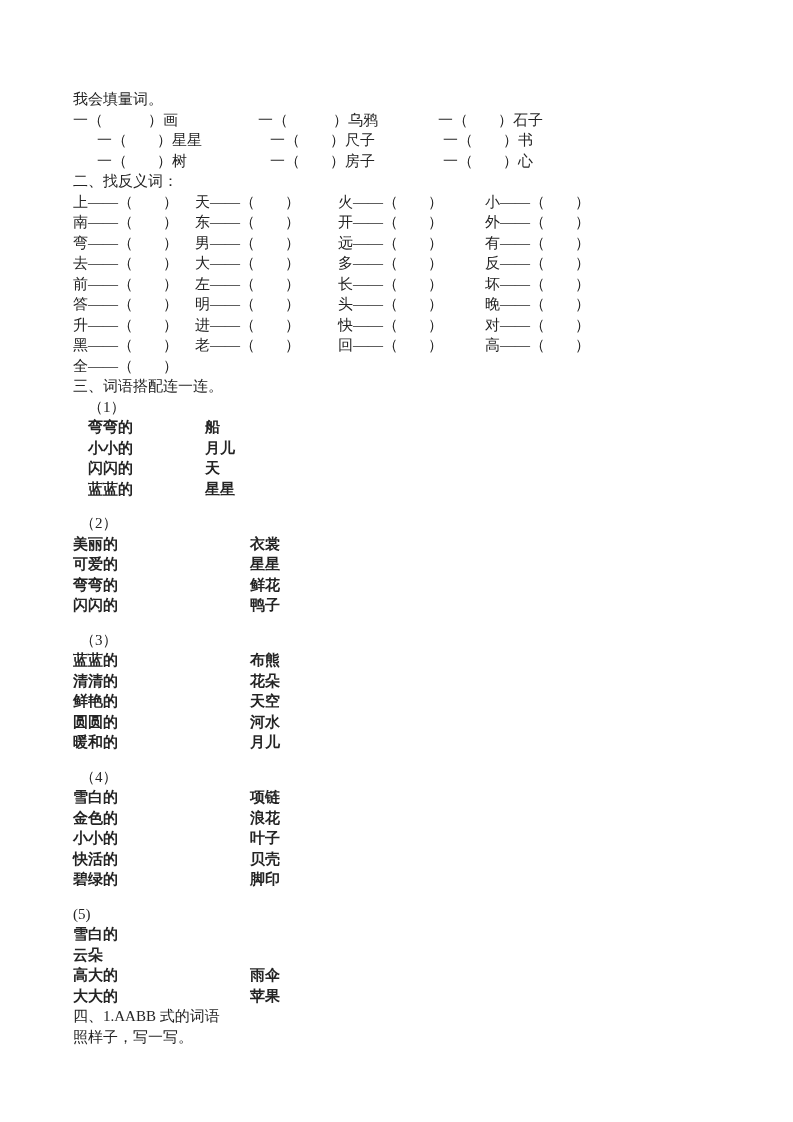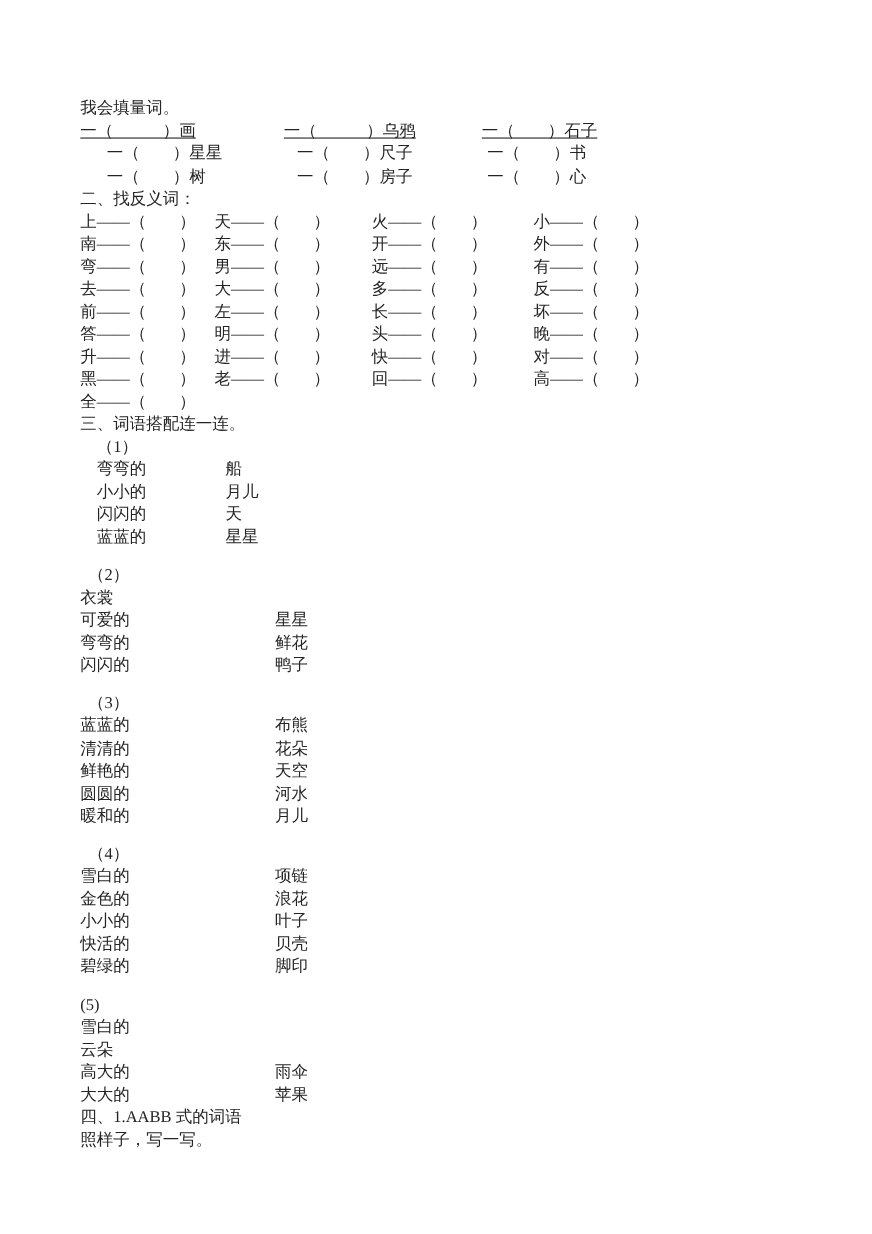--- a/index.html
+++ b/index.html
@@ -16,33 +16,33 @@
     padding: 89px 40px 0 73px;
     color: #242424;
     font-family: "Liberation Serif", "DejaVu Serif", serif;
     font-size: 15px;
     line-height: 20.5px;
     overflow: hidden;
   }
   .line { white-space: pre; }
   
   .mw-row { display: grid; }
-  .mw-row.first { grid-template-columns: 185px 180px auto; text-decoration: underline; }
+  .mw-row.first { grid-template-columns: 185px 180px auto; }
   .mw-row.rest  { grid-template-columns: 173px 173px auto; margin-left: 24px; }
   .mw-row > span { white-space: pre; }
   
   .ant-row { display: grid; grid-template-columns: 122px 143px 147px auto; }
   .ant-row > span { white-space: pre; }
   
   .group { margin-top: 14px; }
   .group.first { margin-top: 0; }
   .group-label { white-space: pre; }
   .group-label.ind7 { padding-left: 7px; }
   .group-label.ind15 { padding-left: 15px; }
-  .pair { display: grid; grid-template-columns: 177px auto; }
+  .pair { display: grid; grid-template-columns: 177px auto; font-weight: bold; }
   .group.g1 .pair { grid-template-columns: 117px auto; padding-left: 15px; }
   .pair > span { white-space: pre; }
 </style>
 </head>
 <body>
 
 <div class="page">
 
   <div class="line">我会填量词。</div>
 
@@ -138,20 +138,21 @@
           <span>天</span>
         </div>
         <div class="pair">
           <span>蓝蓝的</span>
           <span>星星</span>
         </div>
       </div>
       <div class="group">
         <div class="group-label ind7">（2）</div>
         <div class="pair">
+          <span>美丽的</span>
           <span>衣裳</span>
         </div>
         <div class="pair">
           <span>可爱的</span>
           <span>星星</span>
         </div>
         <div class="pair">
           <span>弯弯的</span>
           <span>鲜花</span>
         </div>

